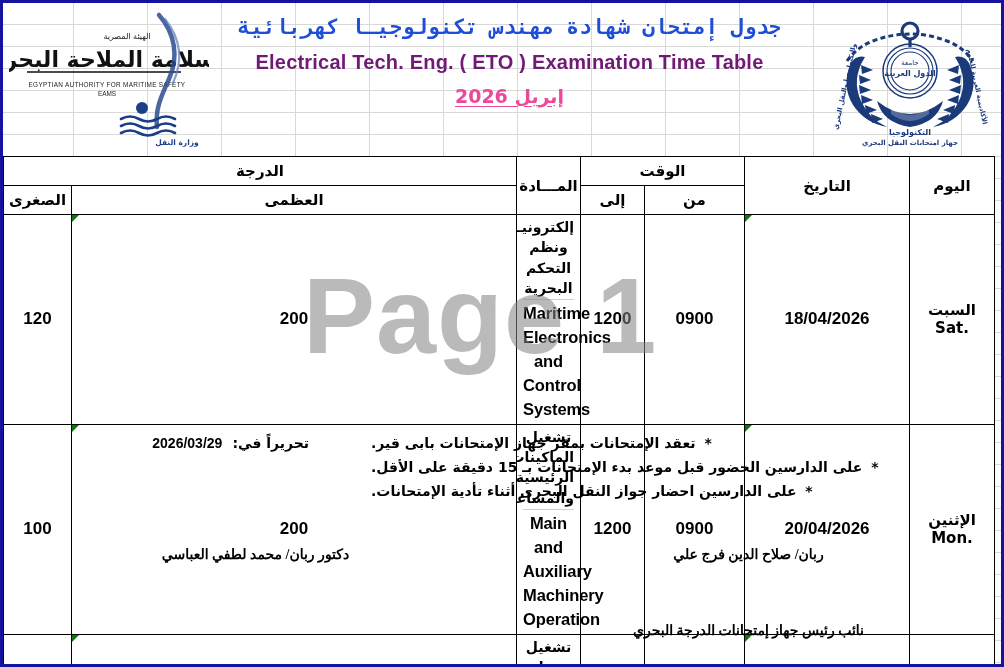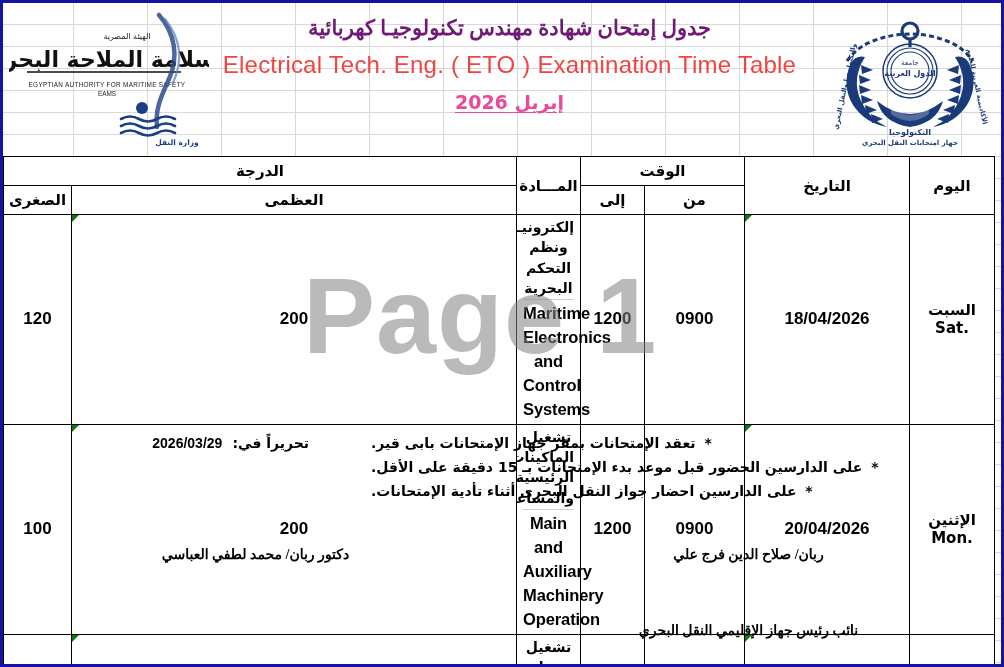--- a/index.html
+++ b/index.html
@@ -76,29 +76,29 @@
     position: absolute;
     left: 205px;
     right: 190px;
     top: 10px;
     text-align: center;
   }
   .title-ar {
     direction: rtl;
     font-size: 21px;
     font-weight: 700;
-    color: #701a75;
+    color: #1d4ed8;
     line-height: 1.5;
-    font-family: Liberation Serif, serif;
+    font-family: Liberation Mono, monospace;
   }
   .title-en {
     direction: ltr;
-    font-size: 24px;
-    font-weight: 400;
-    color: #ef4444;
+    font-size: 20px;
+    font-weight: 700;
+    color: #701a75;
     line-height: 1.7;
     letter-spacing: .2px;
   }
   .title-date {
     margin-top: 6px;
     direction: rtl;
     font-size: 19px;
     font-weight: 700;
     color: #ec4899;
     text-decoration: underline;
@@ -431,19 +431,19 @@
       </div>
     </div>
 
     <div id="signatures">
       <div class="sig-row">
         <div class="sig-col">ربان/ صلاح الدين فرج علي</div>
         <div class="sig-col">دكتور ربان/ محمد لطفي العباسي</div>
       </div>
       <div class="sig-row second">
         <div class="sig-col">
-          <div>نائب رئيس جهاز الإقليمي النقل البحري</div>
+          <div>نائب رئيس جهاز إمتحانات الدرجة البحري</div>
         </div>
       </div>
     </div>
 
   </div>
 </div>
 
 </body></html>

